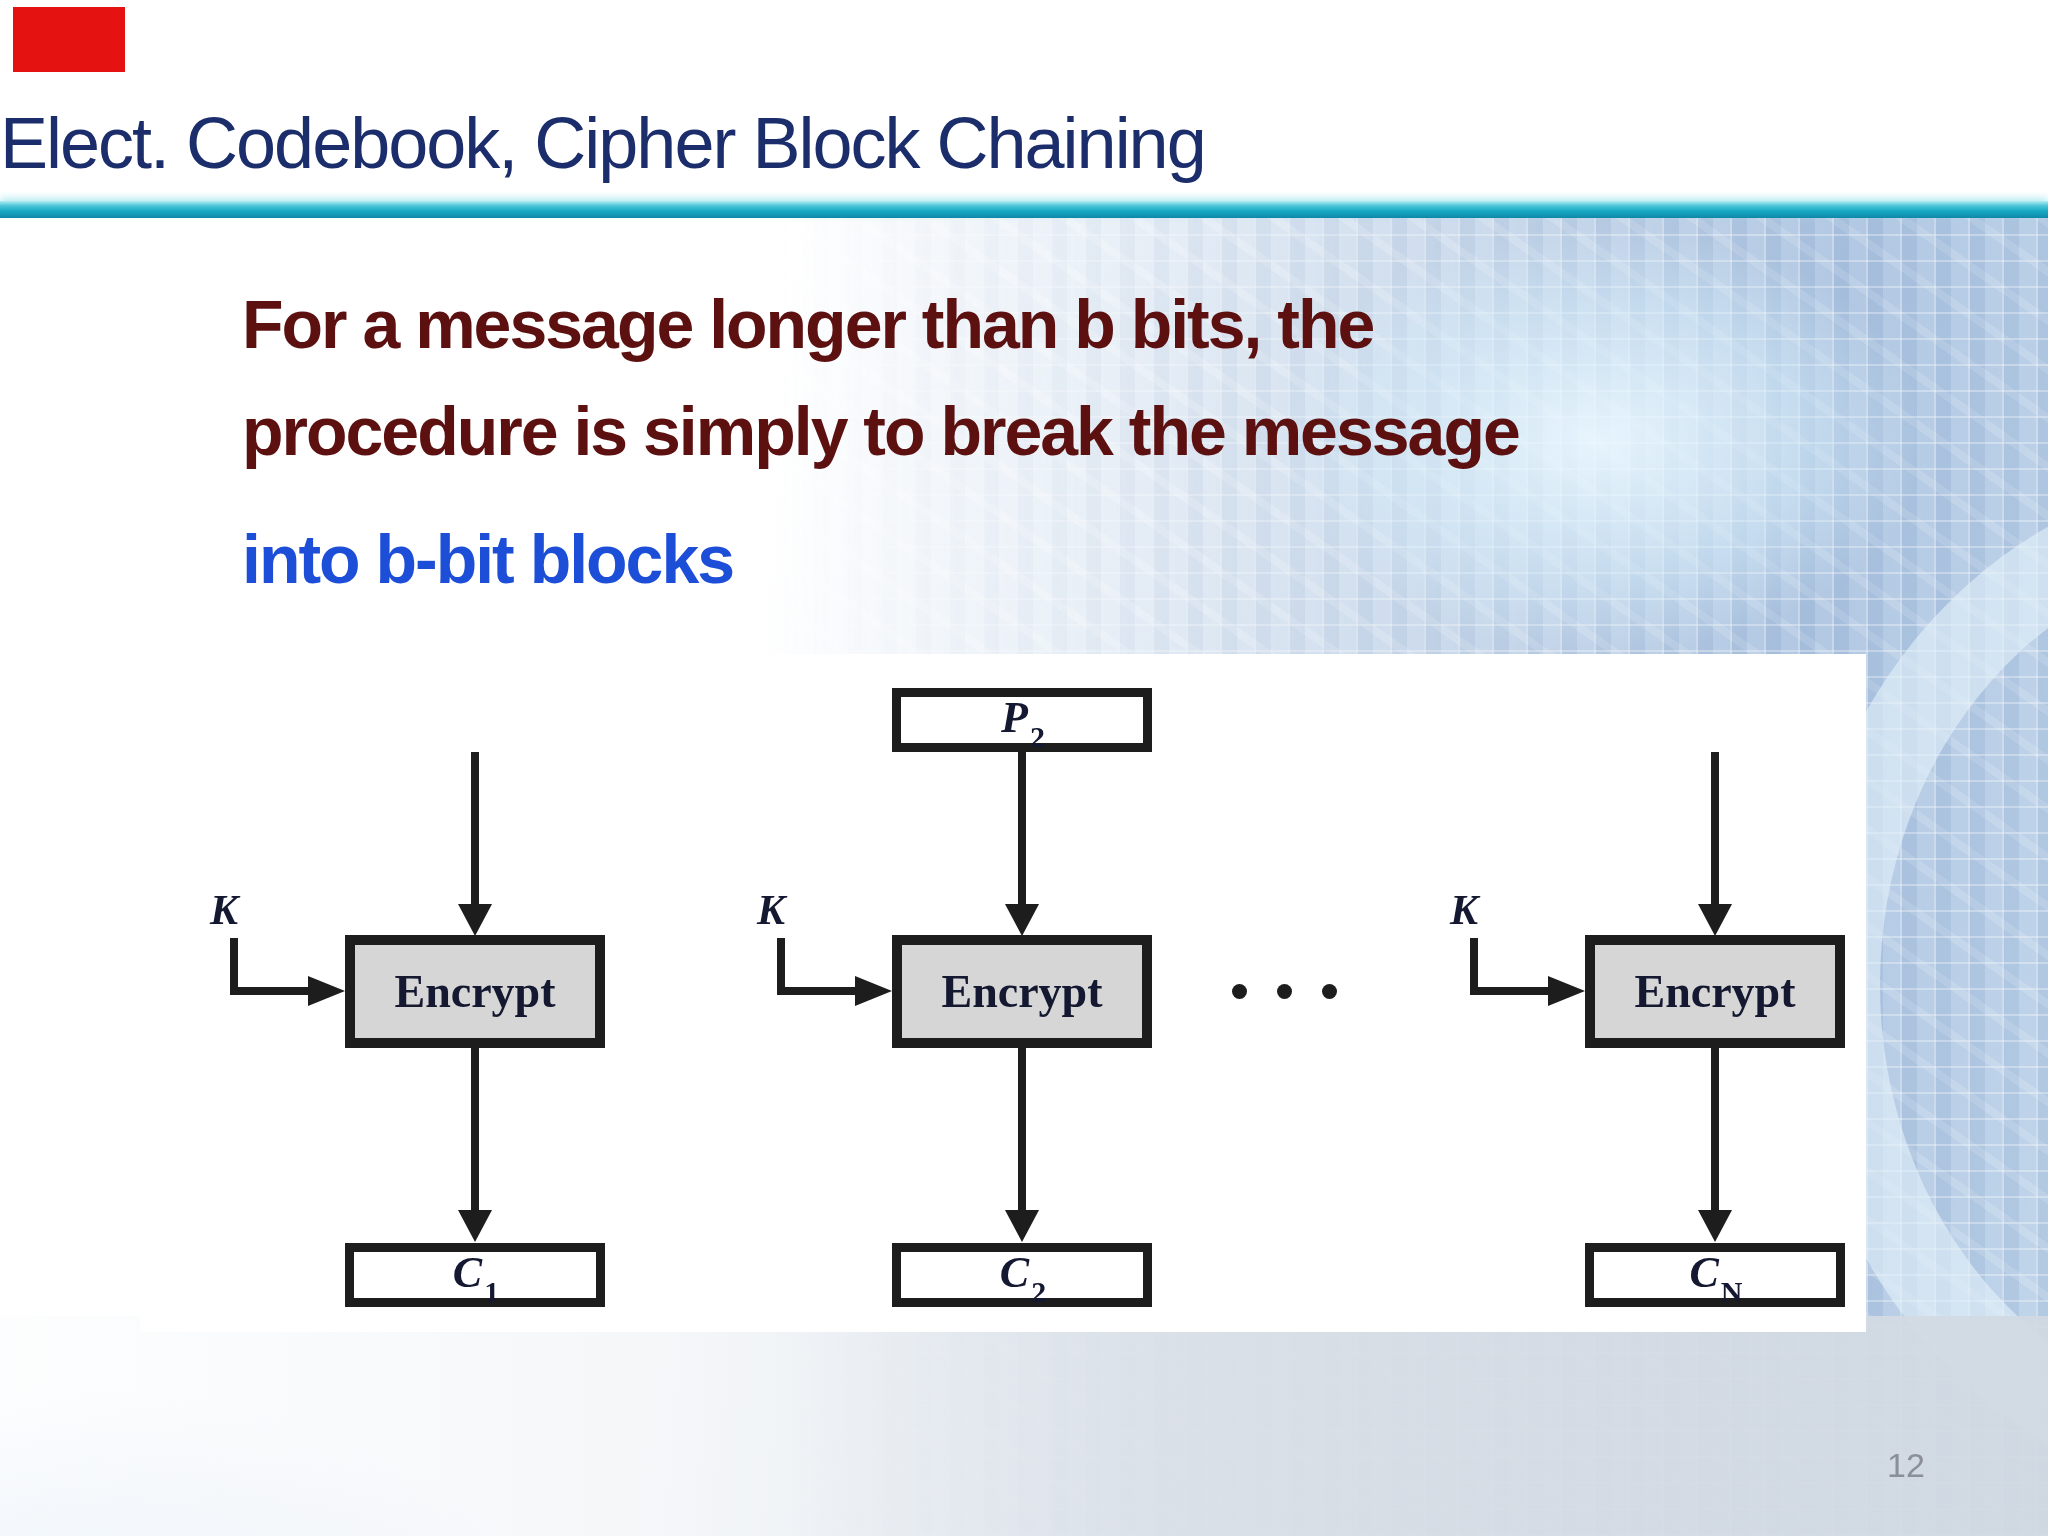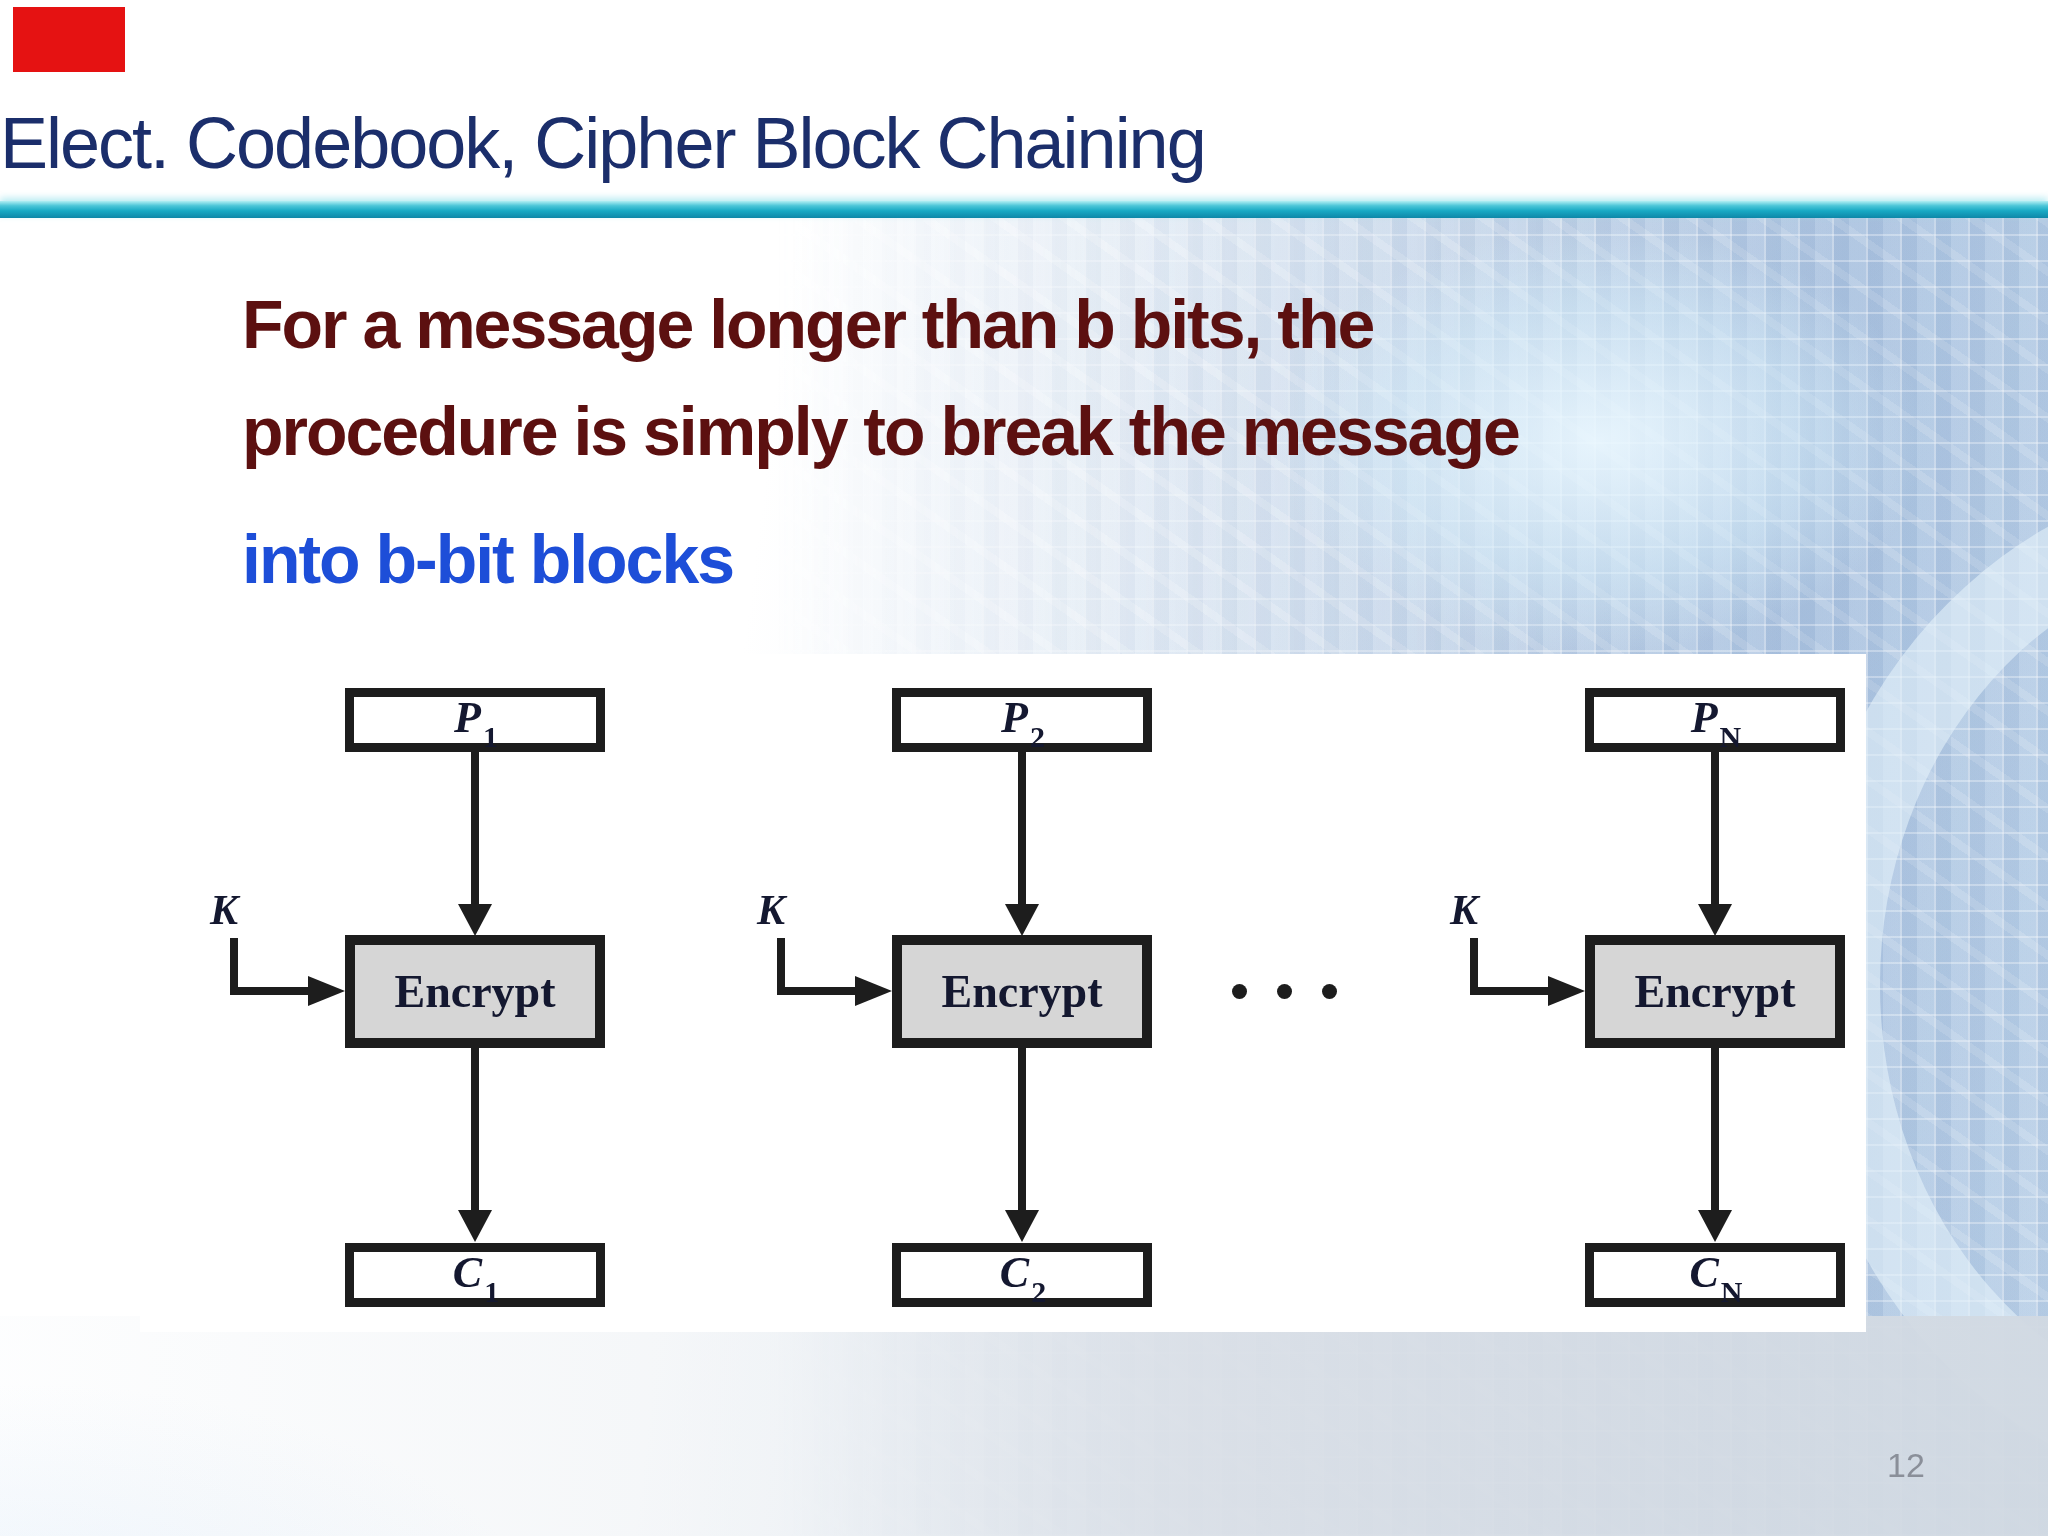--- a/index.html
+++ b/index.html
@@ -74,23 +74,20 @@
 <div class="red-marker" style="background: rgb(229, 18, 18);"></div>
 <div class="slide-title" style="color: rgb(27, 46, 107);">Elect. Codebook, Cipher Block Chaining</div>
 <div class="divider" style="background: linear-gradient(rgb(178, 238, 243) 0%, rgb(76, 198, 216) 28%, rgb(24, 169, 196) 58%, rgb(13, 135, 168) 100%);"></div>
 
 <div class="body-line" style="top: 290px; color: rgb(92, 16, 16);">For a message longer than b bits, the</div>
 <div class="body-line" style="top: 397px; color: rgb(92, 16, 16);">procedure is simply to break the message</div>
 <div class="body-line" style="top: 525px; color: #1d4ed8;">into b-bit blocks</div>
 
 <div class="panel">
 
-  <div class="dbox iobox" style="left: 205px; border-color: rgb(29, 29, 29);">
-    <span class="lbl" style="color: rgb(20, 24, 48);"><i>P</i><sub>1</sub></span>
-  </div>
   <div class="av arrow-line" style="left: 331px; top: 98px; height: 152px; background: rgb(29, 29, 29);"></div>
   <div class="ah-down" style="left: 318px; top: 250px; border-top-color: rgb(29, 29, 29);"></div>
   <div class="klabel" style="left: 70px; color: rgb(20, 24, 48);">K</div>
   <div class="av kv" style="left: 90px; background: rgb(29, 29, 29);"></div>
   <div class="kh" style="left: 90px; background: rgb(29, 29, 29);"></div>
   <div class="ah-right" style="left: 168px; top: 322px; border-left-color: rgb(29, 29, 29);"></div>
   <div class="dbox ebox" style="left: 205px; border-color: rgb(29, 29, 29); background: rgb(214, 214, 214); color: rgb(20, 24, 48);">
     <span>Encrypt</span>
   </div>
   <div class="av arrow-line" style="left: 331px; top: 394px; height: 162px; background: rgb(29, 29, 29);"></div>
@@ -114,23 +111,20 @@
   <div class="av arrow-line" style="left: 878px; top: 394px; height: 162px; background: rgb(29, 29, 29);"></div>
   <div class="ah-down" style="left: 865px; top: 556px; border-top-color: rgb(29, 29, 29);"></div>
   <div class="dbox iobox cbox" style="left: 752px; border-color: rgb(29, 29, 29);">
     <span class="lbl" style="color: rgb(20, 24, 48);"><i>C</i><sub>2</sub></span>
   </div>
 
   <div class="dot" style="left: 1092px; background: rgb(29, 29, 29);"></div>
   <div class="dot" style="left: 1137px; background: rgb(29, 29, 29);"></div>
   <div class="dot" style="left: 1182px; background: rgb(29, 29, 29);"></div>
 
-  <div class="dbox iobox" style="left: 1445px; border-color: rgb(29, 29, 29);">
-    <span class="lbl" style="color: rgb(20, 24, 48);"><i>P</i><sub>N</sub></span>
-  </div>
   <div class="av arrow-line" style="left: 1571px; top: 98px; height: 152px; background: rgb(29, 29, 29);"></div>
   <div class="ah-down" style="left: 1558px; top: 250px; border-top-color: rgb(29, 29, 29);"></div>
   <div class="klabel" style="left: 1310px; color: rgb(20, 24, 48);">K</div>
   <div class="av kv" style="left: 1330px; background: rgb(29, 29, 29);"></div>
   <div class="kh" style="left: 1330px; background: rgb(29, 29, 29);"></div>
   <div class="ah-right" style="left: 1408px; top: 322px; border-left-color: rgb(29, 29, 29);"></div>
   <div class="dbox ebox" style="left: 1445px; border-color: rgb(29, 29, 29); background: rgb(214, 214, 214); color: rgb(20, 24, 48);">
     <span>Encrypt</span>
   </div>
   <div class="av arrow-line" style="left: 1571px; top: 394px; height: 162px; background: rgb(29, 29, 29);"></div>

